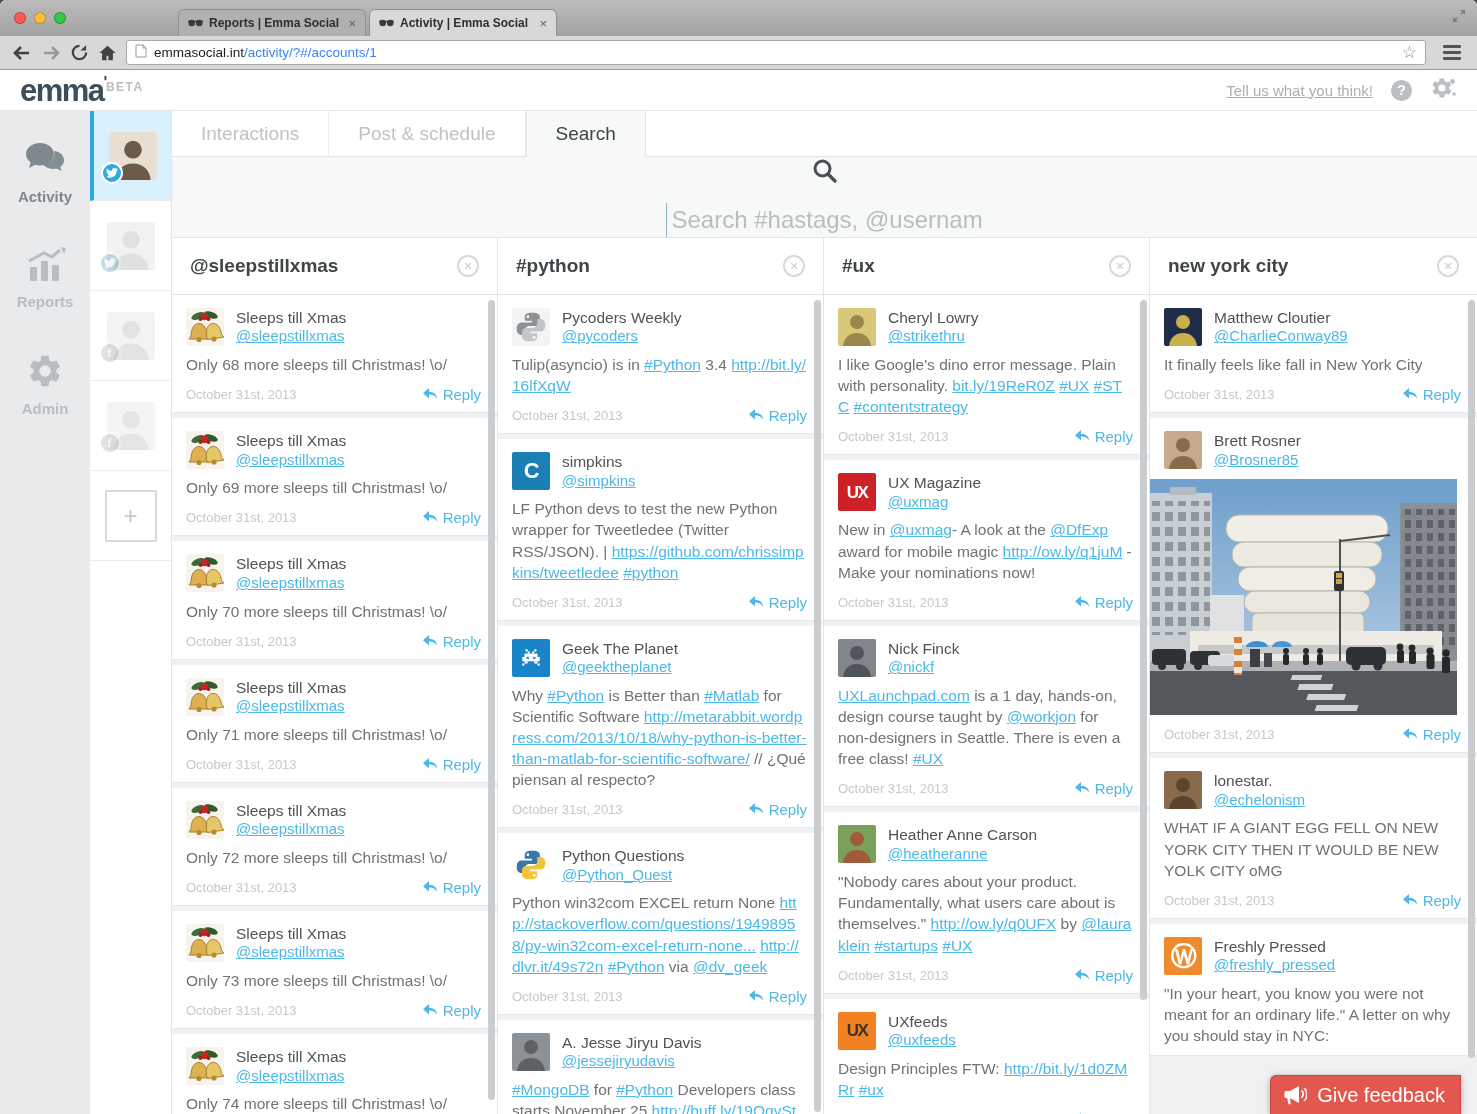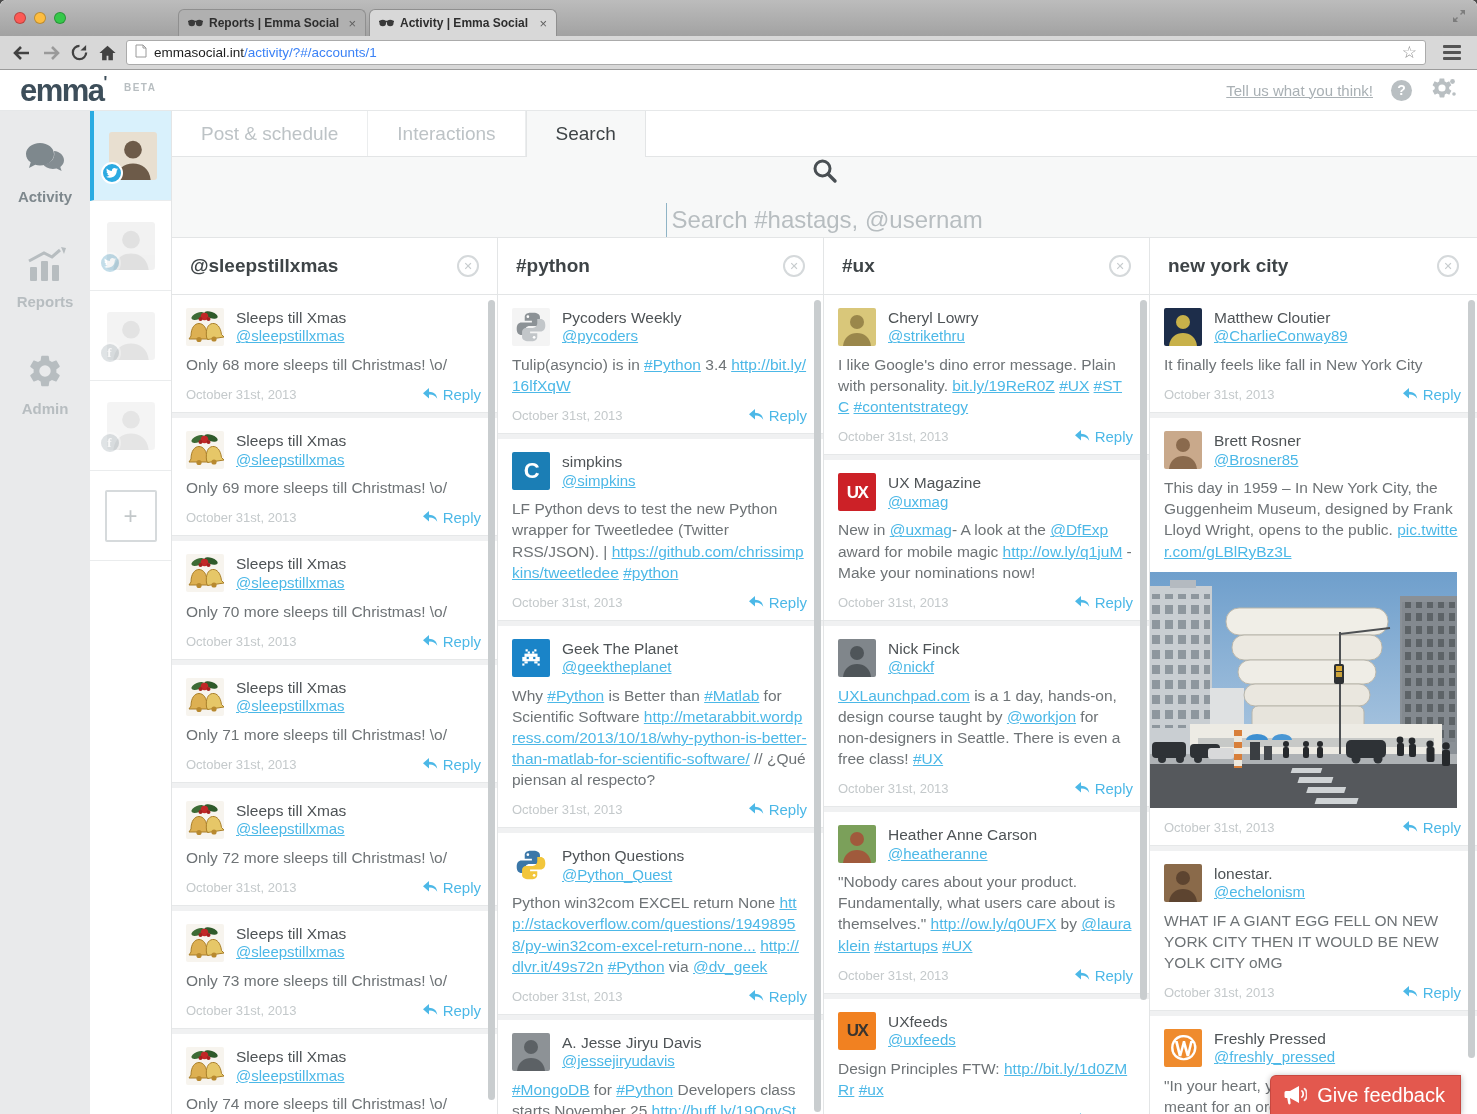--- a/index.html
+++ b/index.html
@@ -21,21 +21,21 @@
   .urlbar{flex:1;height:23px;background:#fff;border:1px solid #ababab;border-radius:3px;display:flex;align-items:center;gap:7px;padding:0 8px;font-size:13.5px;margin-right:4px;}
   .url-domain{color:#1d1d1d;}
   .url-path{color:#3b82f6;}
   .url-star{margin-left:auto;color:#8f8f8f;font-size:17px;}
   .hamburger{display:flex;flex-direction:column;gap:3px;padding:4px;}
   .hamburger span{display:block;width:18px;height:3px;background:#555;border-radius:1px;}
   
   .appheader{height:41px;background:#fff;border-bottom:1px solid #e6e8e9;display:flex;align-items:center;padding:0 20px;box-sizing:border-box;}
   .logo{font-size:31px;font-weight:bold;color:#3d4e5a;letter-spacing:-1.5px;line-height:1;}
   .logo-mark{font-size:16px;vertical-align:top;color:#3d4e5a;}
-  .beta{font-size:10px;color:#b8bec1;letter-spacing:1.5px;margin-left:18px;margin-top:-6px;font-weight:bold;}
+  .beta{font-size:12px;color:#b8bec1;letter-spacing:1.5px;margin-left:0;margin-top:-6px;font-weight:bold;}
   .header-right{margin-left:auto;display:flex;align-items:center;gap:18px;}
   .tell-link{color:#a9b0b4;font-size:15px;text-decoration:underline;}
   .help-icon{width:21px;height:21px;border-radius:50%;background:#b9bfc2;color:#fff;font-weight:bold;font-size:14px;display:flex;align-items:center;justify-content:center;}
   
   .appbody{display:flex;height:1004px;}
   .nav{width:90px;background:#e9eaeb;display:flex;flex-direction:column;align-items:center;padding-top:30px;gap:42px;box-sizing:border-box;}
   .nav-item{display:flex;flex-direction:column;align-items:center;color:#b7bdc0;font-size:15px;font-weight:bold;gap:7px;}
   .nav-item.active{color:#7e888d;}
   .rail{width:82px;background:#fff;border-right:1px solid #e3e5e6;box-sizing:border-box;}
   .cell{height:90px;border-bottom:1px solid #eaeced;display:flex;align-items:center;justify-content:center;position:relative;box-sizing:border-box;}
@@ -261,22 +261,22 @@
             </div>
             <span class="badge facebook">f</span>
           </div>
         </div>
         <div class="cell">
           <div class="addbox">+</div>
         </div>
       </div>
     <div class="main">
       <div class="tabbar" id="tabbar">
+          <div class="apptab">Interactions</div>
           <div class="apptab">Post &amp; schedule</div>
-          <div class="apptab">Interactions</div>
           <div class="apptab active">Search</div>
         </div>
       <div class="searchrow">
         <span>
           <svg width="28" height="28" viewBox="0 0 28 28">
               <circle cx="11.5" cy="11.5" r="7.5" fill="none" stroke="#494f53" stroke-width="3"></circle>
               <path d="M17 17l7 7" stroke="#494f53" stroke-width="3.4" stroke-linecap="round"></path>
             </svg>
         </span>
         <div class="search-input-wrap">
@@ -786,21 +786,20 @@
                     <svg width="38" height="38" viewBox="0 0 38 38">
                       <circle cx="19" cy="14" r="7" fill="#8a6a4d"></circle>
                       <path d="M5 38c1-9 7-13 14-13s13 4 14 13z" fill="#8a6a4d"></path>
                     </svg>
                   </div>
                   <div class="t-names">
                     <span class="t-name">Brett Rosner</span>
                     <a class="t-handle">@Brosner85</a>
                   </div>
                 </div>
-                <div class="t-body">This day in 1959 – In New York City, the Guggenheim Museum, designed by Frank Lloyd Wright, opens to the public. <a>pic.twitter.com/gLBlRyBz3L</a></div>
                 <div class="t-photo">
                   <svg width="307" height="236" viewBox="0 0 307 236" preserveAspectRatio="none">
                     <defs>
                       <linearGradient id="sky" x1="0" y1="0" x2="0" y2="1">
                         <stop offset="0" stop-color="#6f9fcc"></stop>
                         <stop offset="1" stop-color="#bdd2e6"></stop>
                       </linearGradient>
                       <pattern id="win1" width="13" height="15" patternUnits="userSpaceOnUse">
                         <rect width="13" height="15" fill="#c9ced2"></rect>
                         <rect x="2" y="3" width="8" height="9" fill="#8e979e"></rect>

